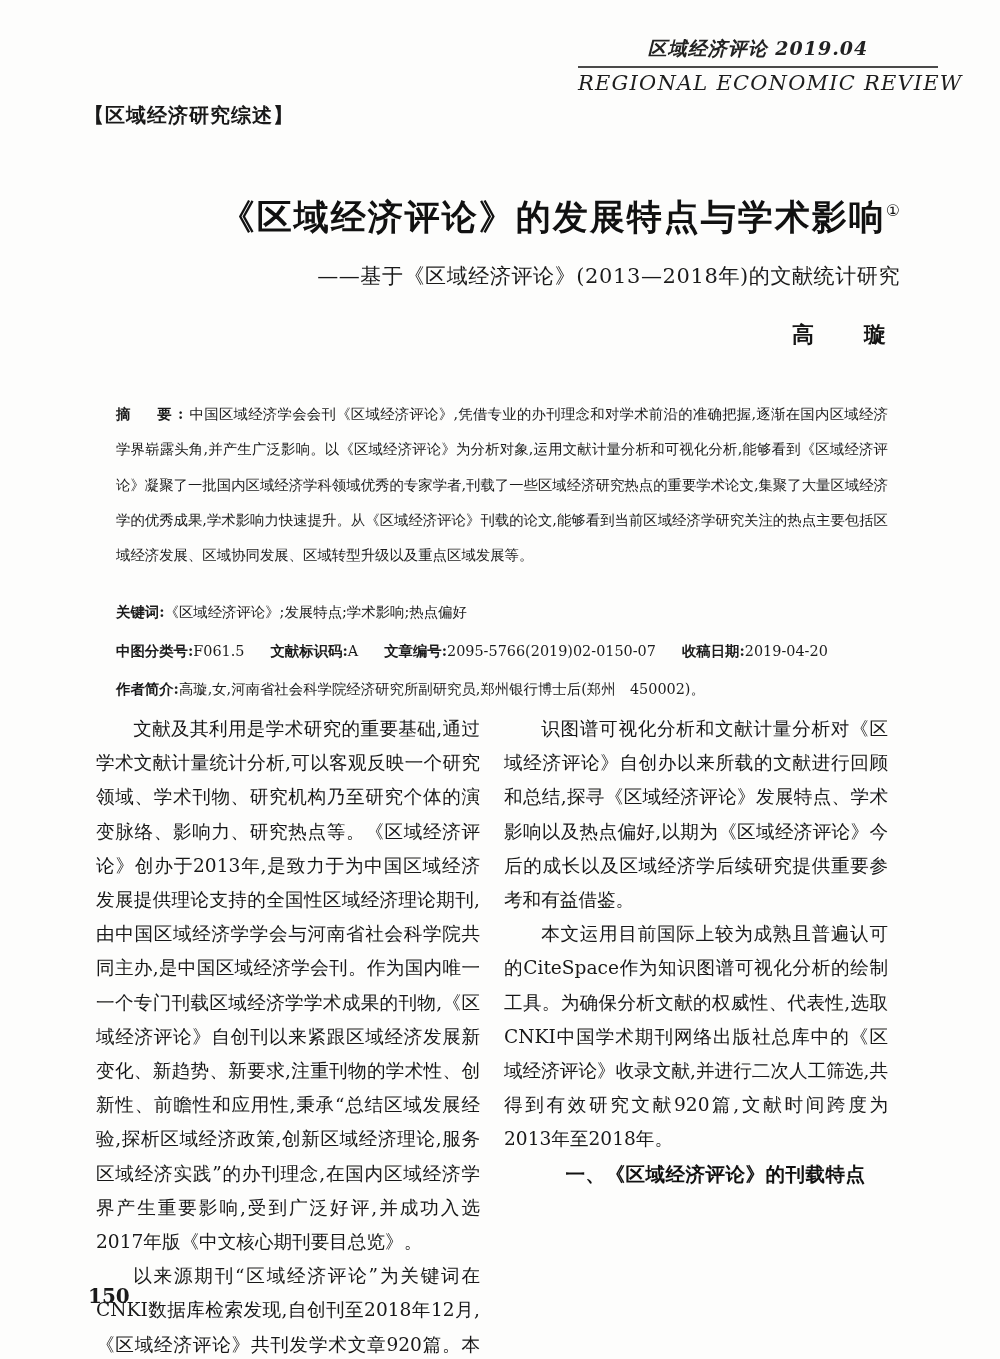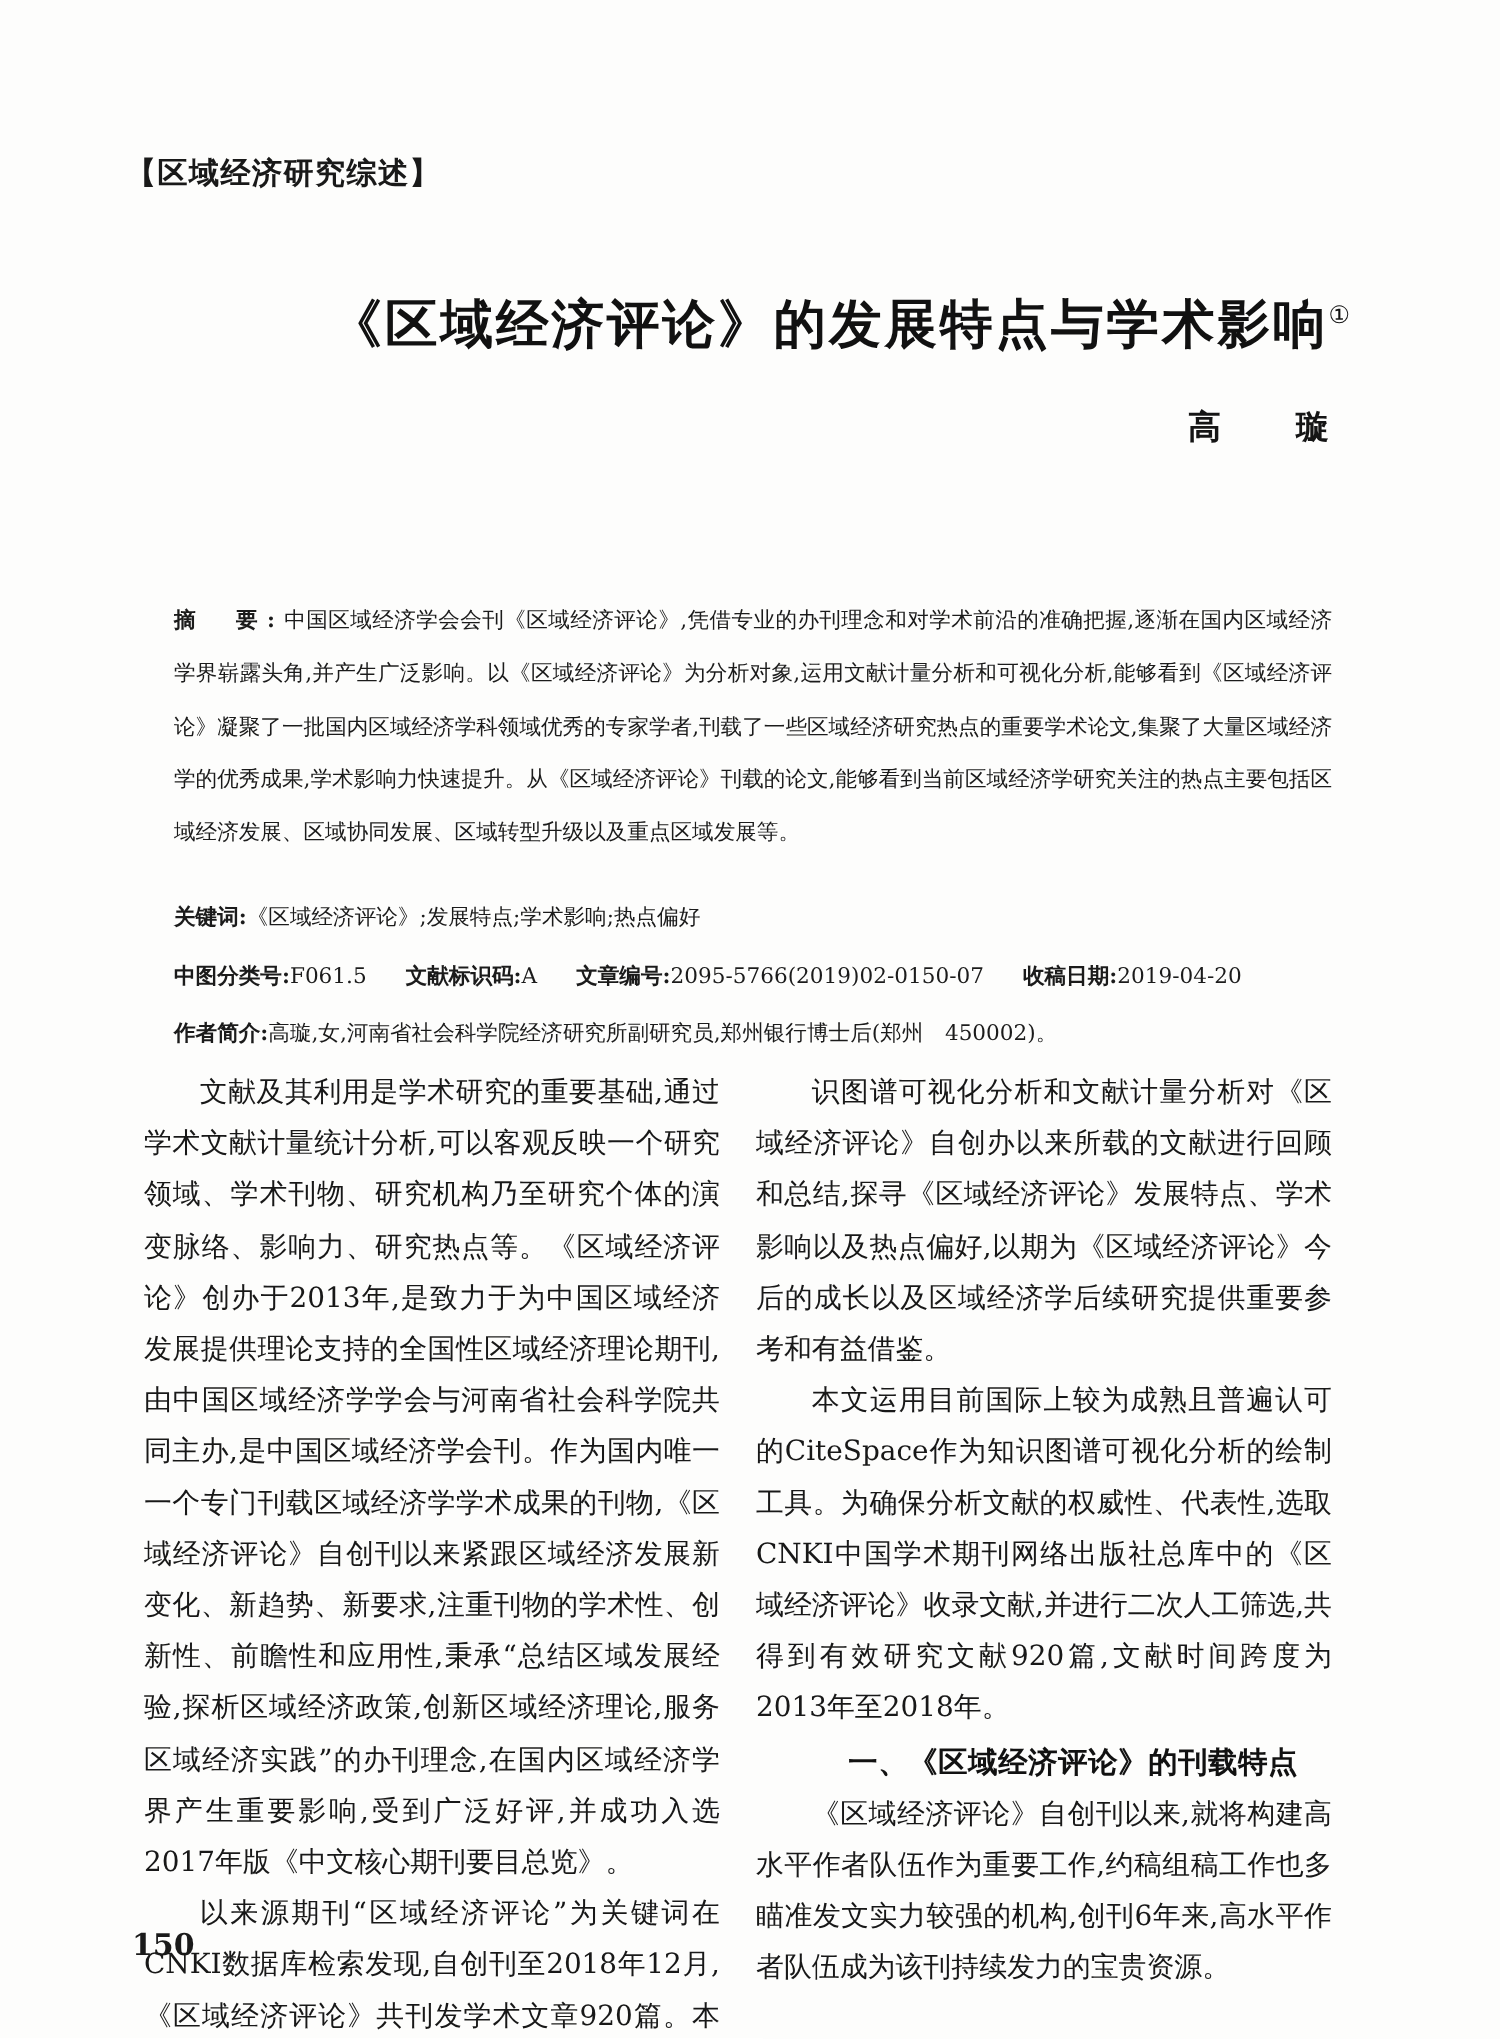--- a/index.html
+++ b/index.html
@@ -183,25 +183,31 @@
     font-weight: bold;
     font-size: 20px;
     color: #1a1a1a;
   }
 </style>
 </head>
 <body>
 
 <div class="page">
 
+  <div class="runhead">
+    <div class="runhead-cn">区域经济评论 2019.04</div>
+    <div class="runhead-rule"></div>
+    <div class="runhead-en">REGIONAL ECONOMIC REVIEW</div>
+  </div>
 
   <div class="category">【区域经济研究综述】</div>
 
   <div class="title-block">
     <div class="main-title"><span>《区域经济评论》的发展特点与学术影响</span><span class="fnmark">①</span></div>
+    <div class="sub-title">——基于《区域经济评论》(2013—2018年)的文献统计研究</div>
     <div class="author">高　璇</div>
   </div>
 
   <div class="meta-block">
 
     <div class="abstract"><span class="lbl">摘　要:</span><span>中国区域经济学会会刊《区域经济评论》,凭借专业的办刊理念和对学术前沿的准确把握,逐渐在国内区域经济学界崭露头角,并产生广泛影响。以《区域经济评论》为分析对象,运用文献计量分析和可视化分析,能够看到《区域经济评论》凝聚了一批国内区域经济学科领域优秀的专家学者,刊载了一些区域经济研究热点的重要学术论文,集聚了大量区域经济学的优秀成果,学术影响力快速提升。从《区域经济评论》刊载的论文,能够看到当前区域经济学研究关注的热点主要包括区域经济发展、区域协同发展、区域转型升级以及重点区域发展等。</span></div>
 
     <div class="keywords"><span class="lbl">关键词:</span><span>《区域经济评论》;发展特点;学术影响;热点偏好</span></div>
 
     <div class="clsline">
@@ -215,19 +221,18 @@
 
     <div class="col">
       <p>文献及其利用是学术研究的重要基础,通过学术文献计量统计分析,可以客观反映一个研究领域、学术刊物、研究机构乃至研究个体的演变脉络、影响力、研究热点等。《区域经济评论》创办于2013年,是致力于为中国区域经济发展提供理论支持的全国性区域经济理论期刊,由中国区域经济学学会与河南省社会科学院共同主办,是中国区域经济学会刊。作为国内唯一一个专门刊载区域经济学学术成果的刊物,《区域经济评论》自创刊以来紧跟区域经济发展新变化、新趋势、新要求,注重刊物的学术性、创新性、前瞻性和应用性,秉承“总结区域发展经验,探析区域经济政策,创新区域经济理论,服务区域经济实践”的办刊理念,在国内区域经济学界产生重要影响,受到广泛好评,并成功入选2017年版《中文核心期刊要目总览》。</p>
       <p>以来源期刊“区域经济评论”为关键词在CNKI数据库检索发现,自创刊至2018年12月,《区域经济评论》共刊发学术文章920篇。本研究拟运用知</p>
     </div>
 
     <div class="col">
       <p>识图谱可视化分析和文献计量分析对《区域经济评论》自创办以来所载的文献进行回顾和总结,探寻《区域经济评论》发展特点、学术影响以及热点偏好,以期为《区域经济评论》今后的成长以及区域经济学后续研究提供重要参考和有益借鉴。</p>
       <p>本文运用目前国际上较为成熟且普遍认可的CiteSpace作为知识图谱可视化分析的绘制工具。为确保分析文献的权威性、代表性,选取CNKI中国学术期刊网络出版社总库中的《区域经济评论》收录文献,并进行二次人工筛选,共得到有效研究文献920篇,文献时间跨度为2013年至2018年。</p>
       <p class="sec-head">一、《区域经济评论》的刊载特点</p>
-      <p>《区域经济评论》自创刊以来,就将构建高水平作者队伍作为重要工作,约稿组稿工作也多瞄准发文实力较强的机构,创刊6年来,高水平作者队伍成为该刊持续发力的宝贵资源。</p>
     </div>
   </div>
 
   <div class="folio">150</div>
 
 </div>
 
 </body></html>

